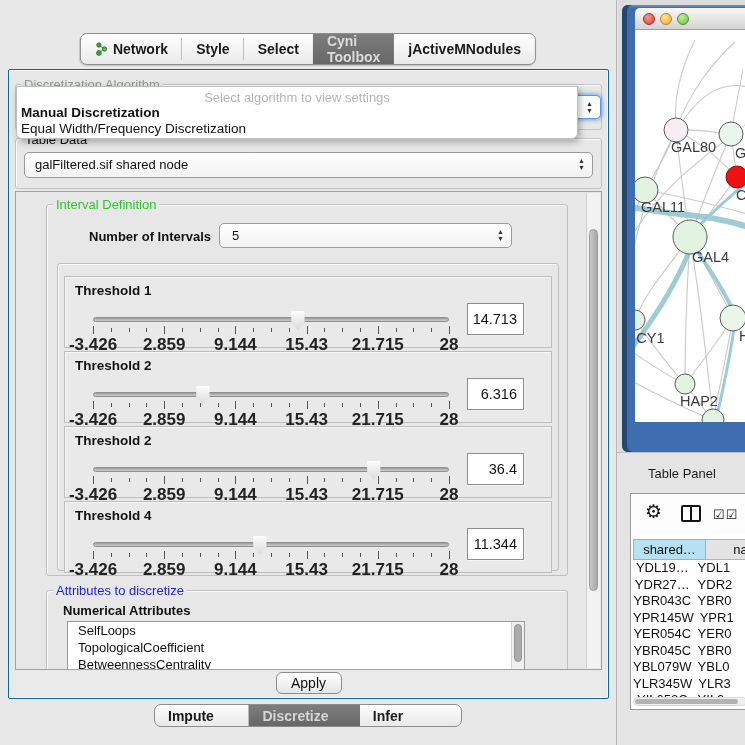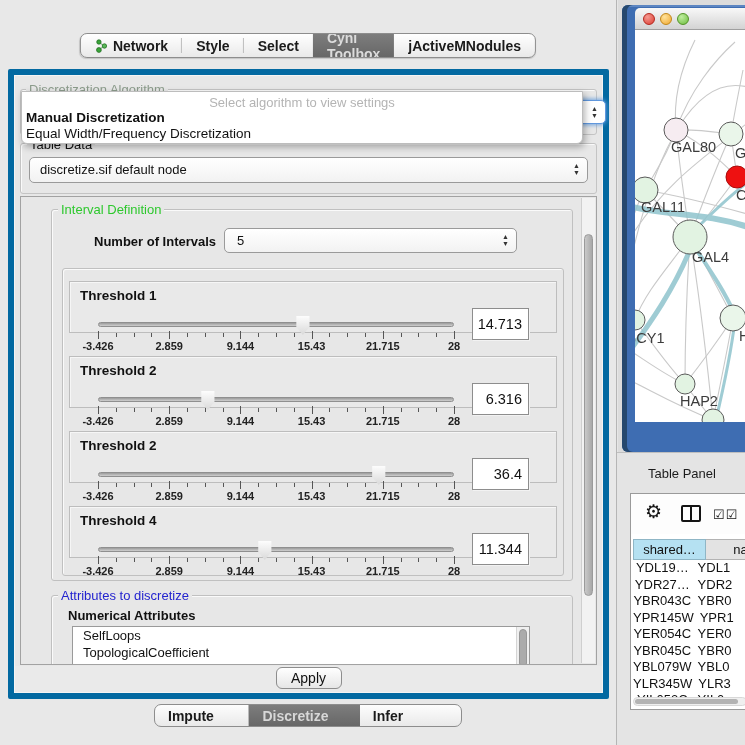--- a/index.html
+++ b/index.html
@@ -7,26 +7,26 @@
   body { font-family:"Liberation Sans", sans-serif; background:#e6e6e6; position:relative; overflow:hidden; }
   #app { position:absolute; inset:0; }
 
   
   #control-panel { position:absolute; left:0; top:0; width:617px; height:745px; background:#e8e8e8; border-right:1px solid #b5b5b5; }
   .cp-titlebar { position:absolute; left:0; top:0; right:0; height:28px; background:linear-gradient(#efefef,#e2e2e2); }
   .cp-title { position:absolute; left:9px; top:7px; font-size:13px; color:#1c1c1c; }
   .float-icon { position:absolute; right:31px; top:8px; width:11px; height:11px; border:1.6px solid #111; border-radius:1px; }
   .close-icon { position:absolute; right:10px; top:5px; font-size:14px; font-weight:bold; color:#111; }
 
-  .tabbar { position:absolute; left:50%; transform:translateX(-50%); top:33px; display:flex; height:25px; border:1px solid #8d8d8d; border-radius:7px; overflow:hidden; background:linear-gradient(#ffffff,#e9e9e9); box-shadow:0 1px 1px rgba(0,0,0,.15); }
+  .tabbar { position:absolute; left:50%; transform:translateX(-50%); top:33px; display:flex; height:32px; border:1px solid #8d8d8d; border-radius:7px; overflow:hidden; background:linear-gradient(#ffffff,#e9e9e9); box-shadow:0 1px 1px rgba(0,0,0,.15); }
   .tab { display:flex; align-items:center; gap:5px; padding:0 14px; font-size:14px; font-weight:600; color:#1a1a1a; position:relative; }
   .tab.sep::after { content:""; position:absolute; right:0; top:4px; bottom:4px; width:1px; background:#bdbdbd; }
   .tab.selected { background:linear-gradient(#7d7d7d,#676767); color:#dcdcdc; }
 
-  .outer-panel { position:absolute; left:8px; top:69px; width:601px; height:630px; border:6px solid #0369a1; border-radius:2px; background:#e7e7e7; box-shadow:inset 0 0 0 1px #f4f4f4; }
+  .outer-panel { position:absolute; left:8px; top:69px; width:601px; height:630px; border:1px solid #0369a1; border-radius:2px; background:#e7e7e7; box-shadow:inset 0 0 0 1px #f4f4f4; }
 
   
   .algo-line { position:absolute; left:6px; right:6px; top:14px; height:46px; border:1px solid #c4c4c4; border-radius:3px; box-shadow:inset 1px 1px 0 #fafafa; }
   .algo-title { position:absolute; left:12px; top:7px; font-size:13px; color:#8b9b8b; background:#e7e7e7; padding:0 3px; }
   .algo-combo { position:absolute; left:14px; top:25px; width:578px; height:24px; background:#fff; border:1px solid #5f97dd; border-radius:5px; box-shadow:0 0 4px 1px rgba(90,150,220,.85); }
   .combo-spin { position:absolute; right:7px; top:4px; font-size:7px; line-height:7px; color:#333; text-align:center; }
 
   
   .popup { position:absolute; left:7px; top:16px; width:562px; height:53px; background:#ffffff; border:1px solid #bdbdbd; border-radius:0 0 6px 6px; box-shadow:2px 3px 7px rgba(0,0,0,.3); z-index:5; }
   .popup-hint { text-align:center; color:#b4b4b4; font-size:13px; padding-top:3px; height:17px; }
@@ -47,29 +47,29 @@
   .groupbox { position:absolute; border:1px solid #c0c0c0; border-radius:3px; box-shadow:inset 1px 1px 0 #fafafa; }
   .grouptitle { position:absolute; left:6px; top:-8px; font-size:13px; background:#e7e7e7; padding:0 3px; }
   .grouptitle.green { color:#2ec82e; }
   .grouptitle.blue { color:#2424cf; }
 
   #interval-box { left:30px; top:12px; width:522px; height:372px; }
   .noi-label { position:absolute; left:42px; top:24px; width:130px; font-size:13px; font-weight:bold; color:#111; }
   .noi-combo { left:172px; top:18px; width:293px; height:25px; line-height:23px; padding-left:12px; }
 
   #thresh-box { position:absolute; left:10px; top:58px; width:502px; height:308px; border:1px solid #c0c0c0; border-radius:3px; box-shadow:inset 1px 1px 0 #fafafa; }
-  .threshold { position:absolute; left:6px; width:488px; height:52px; background:#e9e9e9; border:1px solid #bdbdbd; box-shadow:inset 1px 1px 0 #f6f6f6; }
+  .threshold { position:absolute; left:6px; width:488px; height:72px; background:#e9e9e9; border:1px solid #bdbdbd; box-shadow:inset 1px 1px 0 #f6f6f6; }
   .t-label { position:absolute; left:10px; top:6px; font-size:13.5px; font-weight:bold; color:#111; }
   .slider { position:absolute; left:28px; width:356px; top:32px; height:38px; }
   .track { position:absolute; left:0; right:0; top:8px; height:5px; border-radius:3px; background:linear-gradient(#9b9b9b,#cfcfcf); border:1px solid #8f8f8f; }
   .thumb { position:absolute; top:2px; width:15px; height:19px; background:linear-gradient(#fdfdfd,#d9d9d9); clip-path:polygon(6% 0,94% 0,94% 55%,50% 100%,6% 55%); filter:drop-shadow(0 0 1px #777); }
   .ruler { position:absolute; left:0; right:0; top:17px; height:8px; }
   .tick { position:absolute; top:2px; width:1px; height:4px; background:#555; }
   .tick.major { top:0; height:8px; }
-  .scale { position:absolute; left:0; right:0; top:26px; height:12px; font-size:11px; font-weight:bold; color:#222; }
+  .scale { position:absolute; left:0; right:0; top:26px; height:12px; font-size:17px; font-weight:bold; color:#222; }
   .scale span { position:absolute; transform:translateX(-50%); white-space:nowrap; }
   .t-value { position:absolute; right:27px; top:26px; width:57px; height:32px; background:#fff; border:1px solid #8d8d8d; font-size:14.5px; color:#111; text-align:right; line-height:30px; padding-right:6px; box-shadow:1px 1px 0 #f2f2f2; }
 
   #attr-box { left:30px; top:398px; width:522px; height:160px; }
   .attr-sub { position:absolute; left:16px; top:12px; font-size:13px; font-weight:bold; color:#111; }
   .attr-list { position:absolute; left:20px; top:30px; width:458px; height:120px; background:#fff; border:1px solid #9a9a9a; overflow:hidden; font-size:13px; color:#111; }
   .attr-item { height:17px; line-height:17px; padding-left:10px; }
   .list-scroll { position:absolute; right:0; top:0; bottom:0; width:13px; background:#f0f0f0; border-left:1px solid #d5d5d5; }
   .list-thumb { position:absolute; left:2px; top:2px; width:8px; height:38px; background:#ababab; border-radius:4px; border:1px solid #979797; }
 
@@ -153,21 +153,21 @@
 
       <div class="popup">
         <div class="popup-hint">Select algorithm to view settings</div>
         <div class="popup-item bold">Manual Discretization</div>
         <div class="popup-item">Equal Width/Frequency Discretization</div>
       </div>
 
       <div class="tdata">
         <span class="tdata-title">Table Data</span>
         <div class="combo">
-          <span>discretize.sif default node</span>
+          <span>galFiltered.sif shared node</span>
           <div class="combo-spin">▲<br>▼</div>
         </div>
       </div>
 
       <div class="scrollpane">
 
         <div class="groupbox" id="interval-box">
           <span class="grouptitle green">Interval Definition</span>
 
           <div class="noi-label">Number of Intervals</div>

